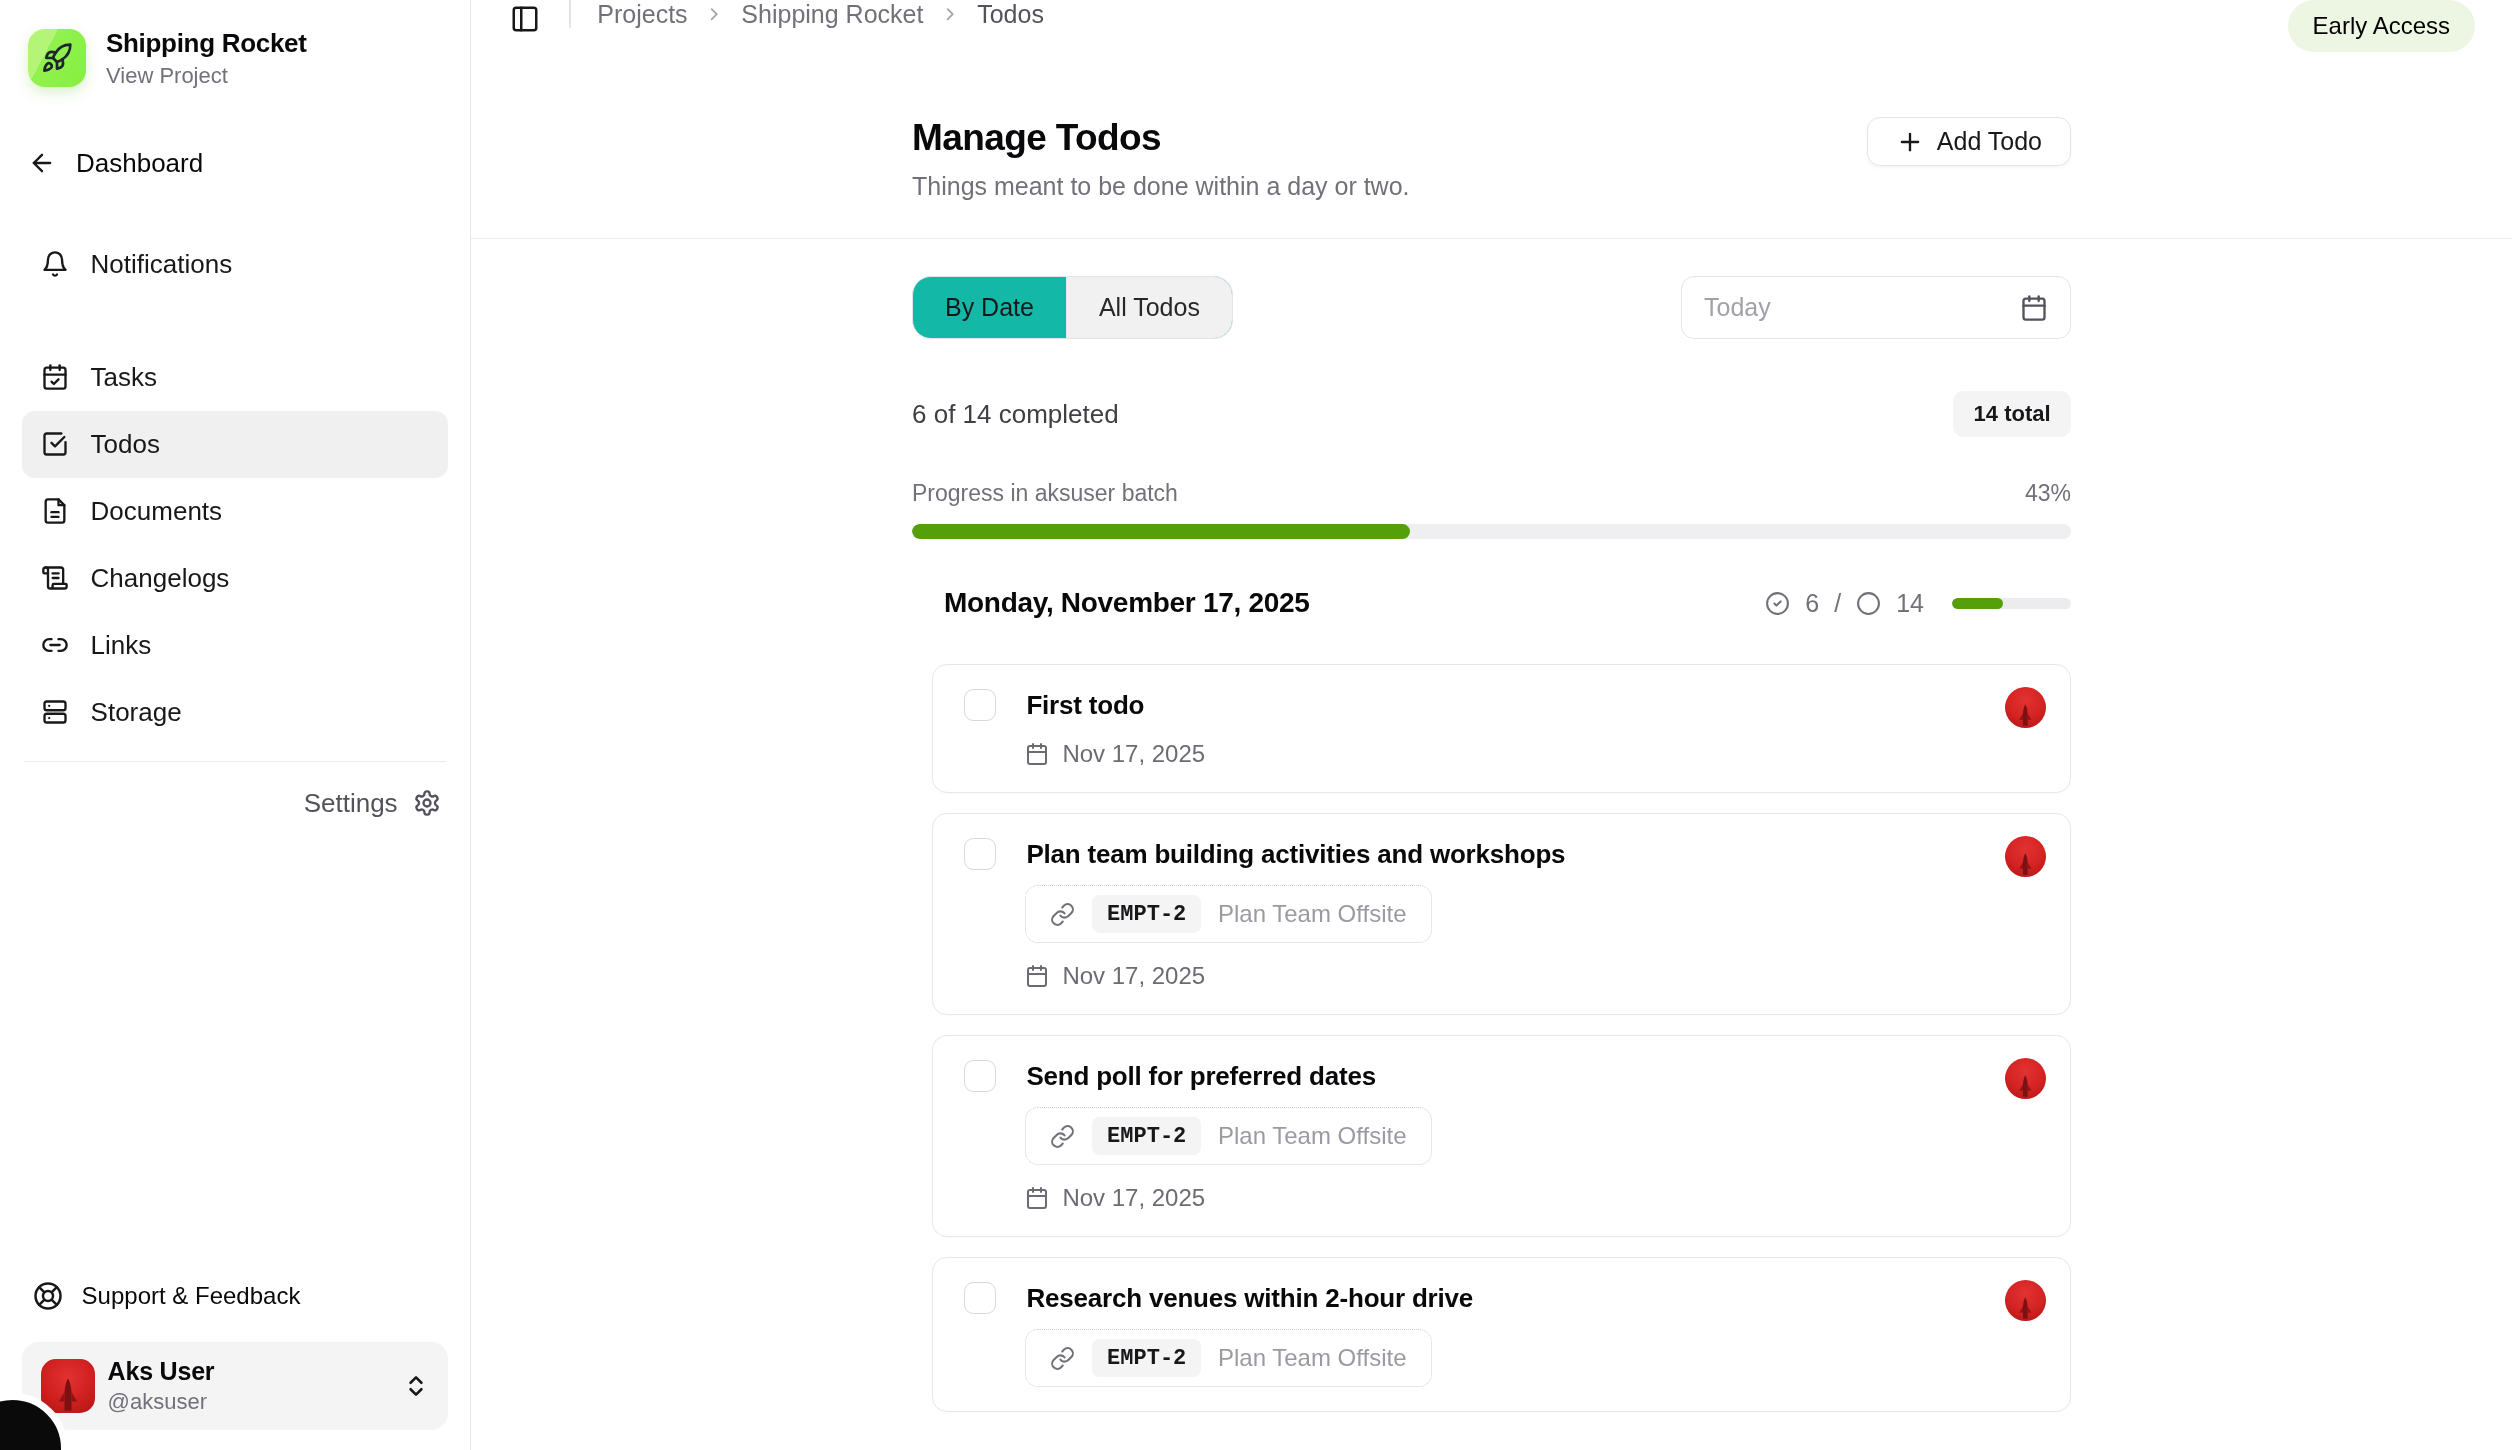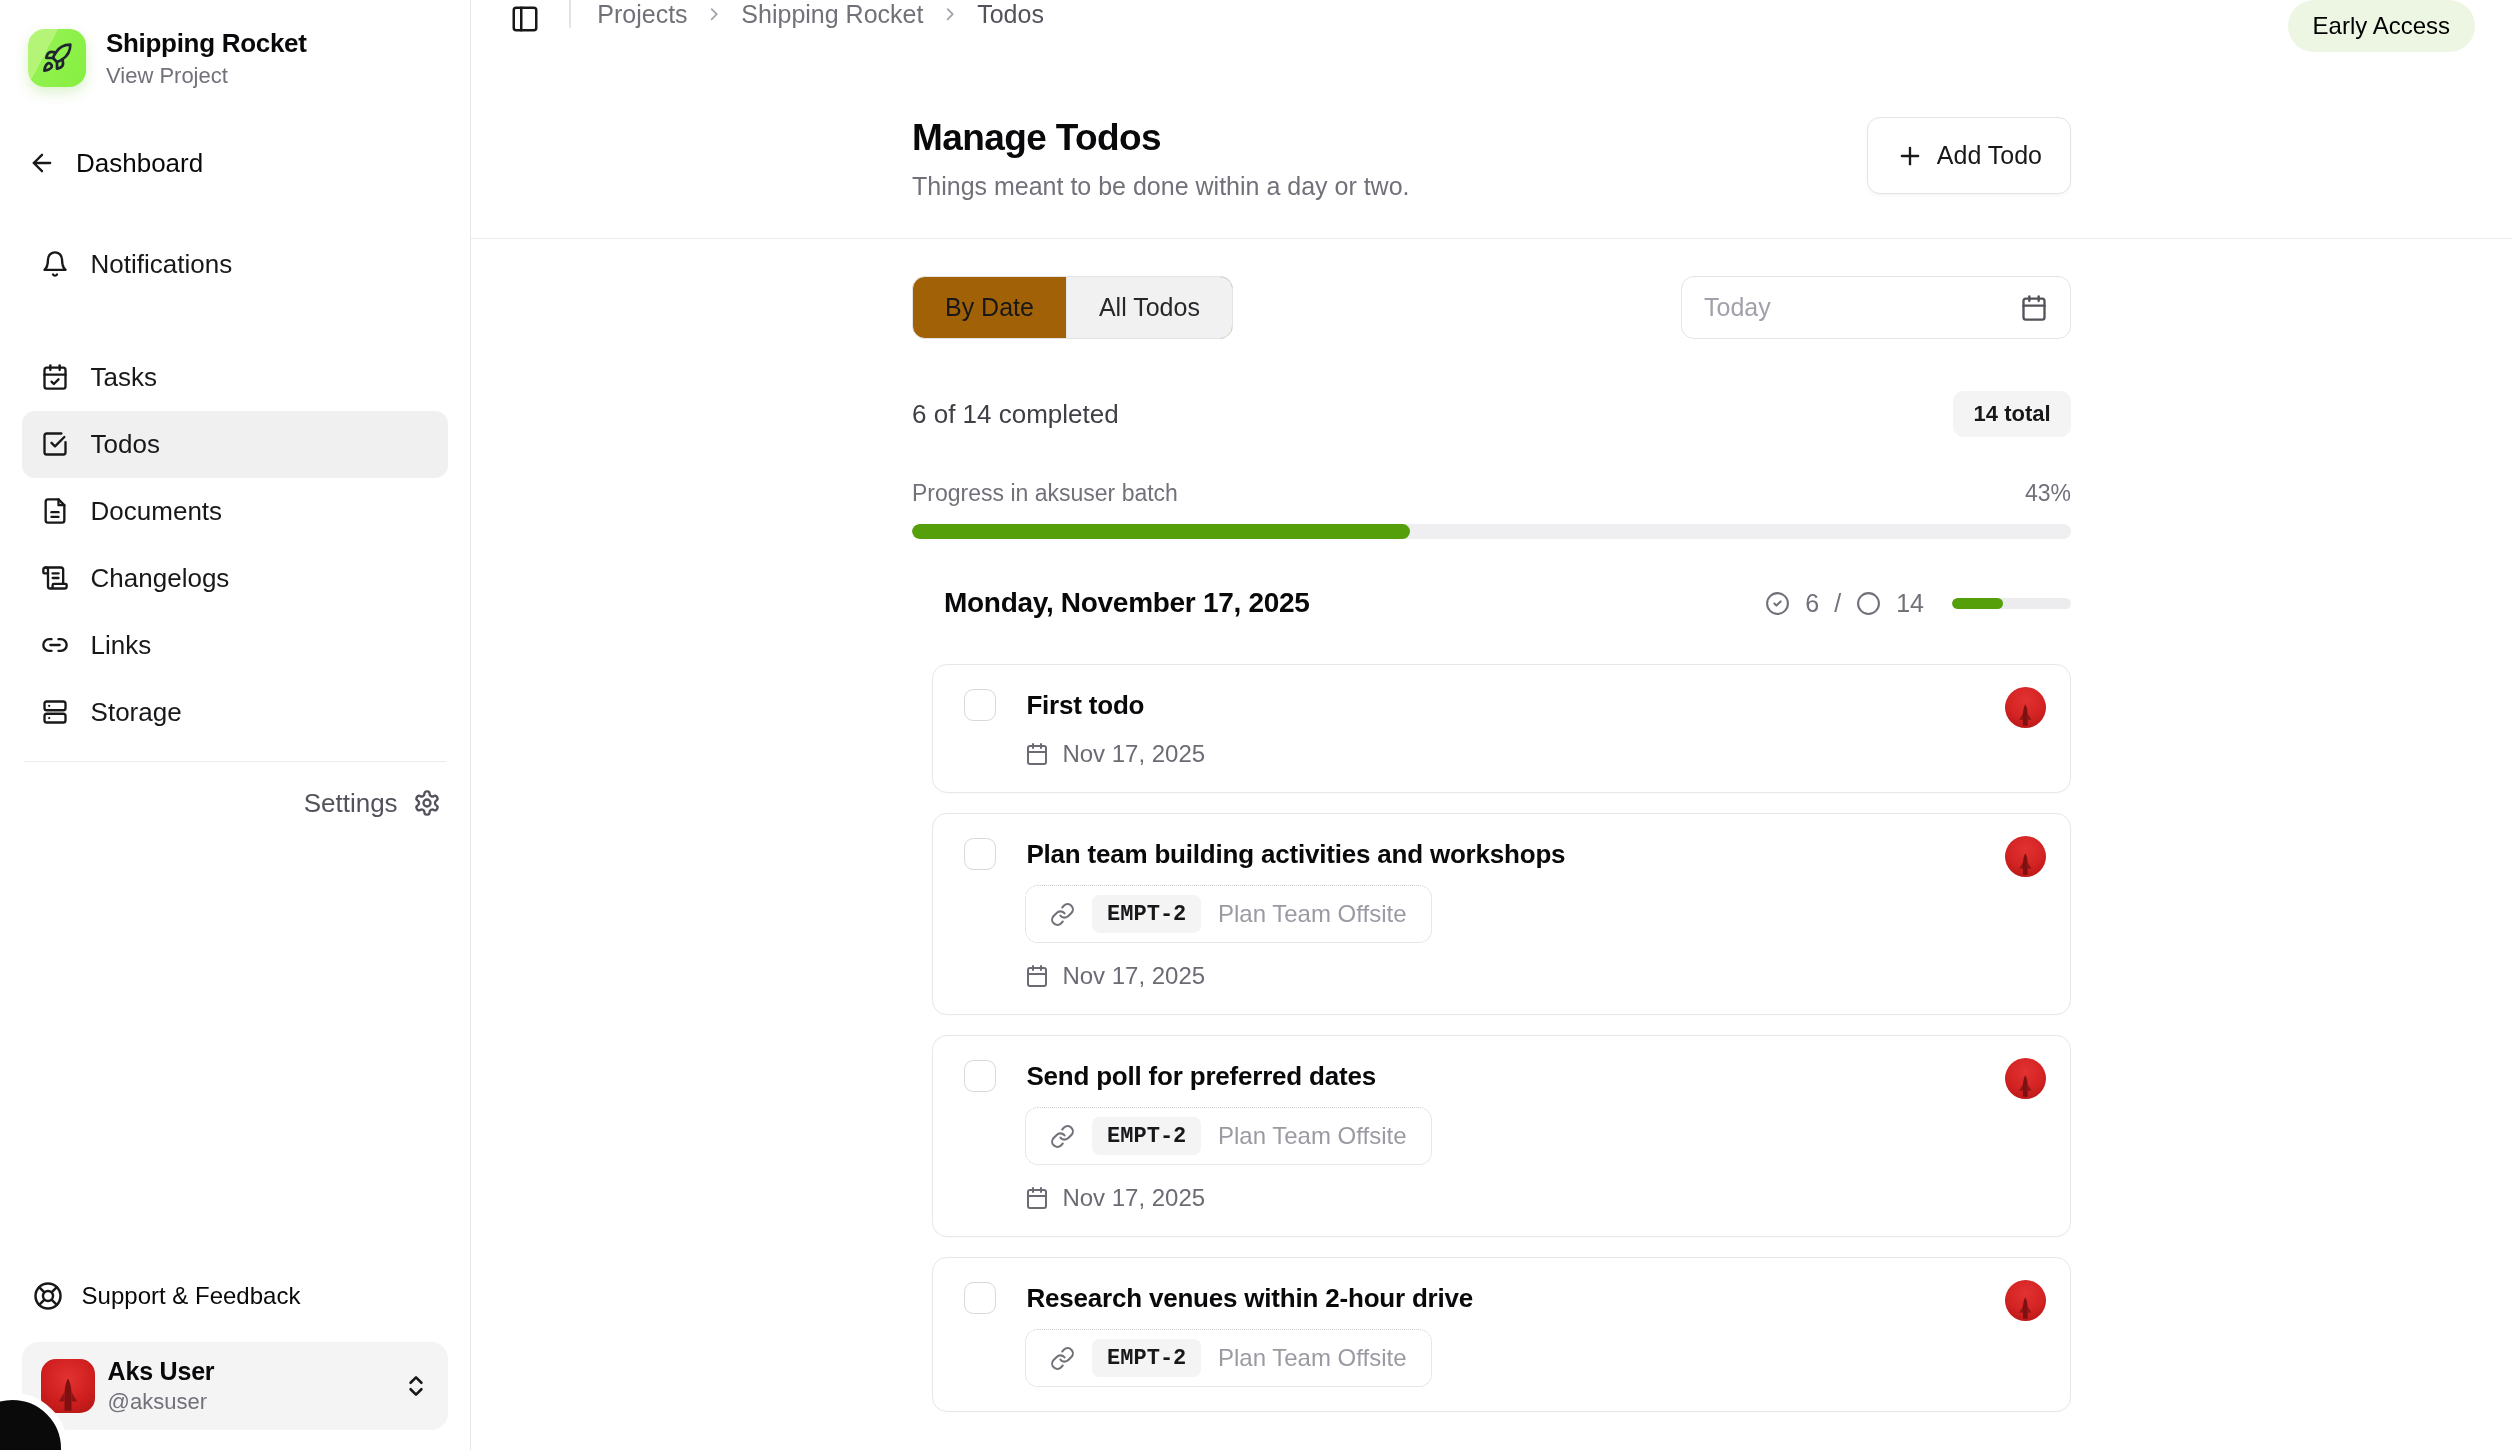--- a/index.html
+++ b/index.html
@@ -67,29 +67,29 @@
   .early-badge {
     background: #edf6e2; color: #000000; font-size: 24px; font-weight: 500;
     padding: 12px 25px; border-radius: 927px;
   }
 
   .content { width: 1159px; margin: 0 auto; }
   .page-header { display: flex; align-items: flex-start; justify-content: space-between; padding-top: 30px; }
   .page-title { font-size: 37px; font-weight: 700; letter-spacing: -0.6px; }
   .page-subtitle { font-size: 25px; color: #71717a; margin-top: 13px; }
   .add-btn {
-    display: flex; align-items: center; gap: 13px; height: 77px; padding: 0 28px;
+    display: flex; align-items: center; gap: 13px; height: 49px; padding: 0 28px;
     background: #fff; border: 1.9px solid #e4e4e7; border-radius: 13px;
     font-size: 25px; font-weight: 500; color: #18181b; cursor: pointer;
     box-shadow: 0 1.9px 3.7px rgba(0,0,0,0.04);
   }
   .main-divider { border-bottom: 1.9px solid #ebebee; margin-top: 37px; }
 
   .toolbar { display: flex; align-items: center; justify-content: space-between; margin-top: 37px; }
-  .tabs { display: flex; border: 1.9px solid #e4e4e7; border-radius: 13px; overflow: hidden; height: 63px; background: #a16207; }
+  .tabs { display: flex; border: 1.9px solid #e4e4e7; border-radius: 19px; overflow: hidden; height: 63px; background: #14b8a6; }
   .tab { display: flex; align-items: center; padding: 0 32px; font-size: 25px; font-weight: 500; color: #18181b; cursor: pointer; }
   .tab.inactive { background: #f1f1f2; border-left: 1.9px solid #e4e4e7; color: #27272a; }
   .date-field {
     width: 390px; height: 63px; border: 1.9px solid #e4e4e7; border-radius: 13px;
     display: flex; align-items: center; padding: 0 22px; cursor: pointer; background: #fff;
   }
   .date-placeholder { font-size: 25px; color: #a1a1aa; flex: 1; }
 
   .stats-row { display: flex; align-items: center; justify-content: space-between; margin-top: 52px; }
   .completed-text { font-size: 26px; color: #3f3f46; }

